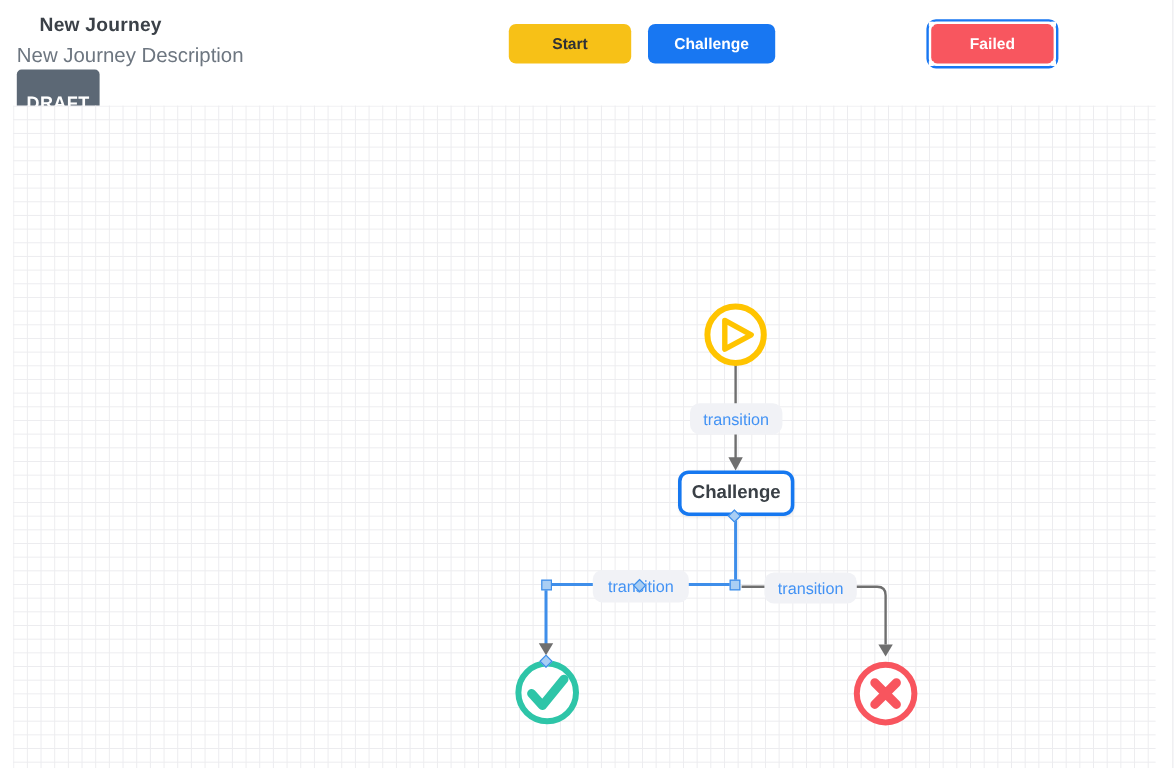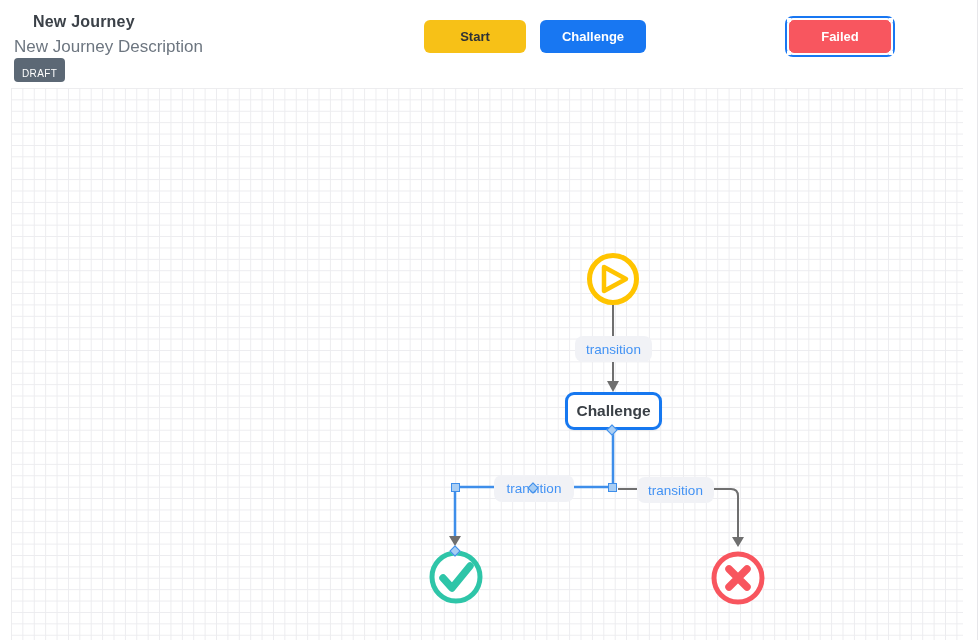--- a/index.html
+++ b/index.html
@@ -6,30 +6,30 @@
   html, body { width: 978px; height: 640px; background: #ffffff; overflow: hidden;
     font-family: "Liberation Sans", "DejaVu Sans", sans-serif; }
   #app { position: relative; width: 978px; height: 640px; background: #fff; }
   #app::after { content:""; position:absolute; right:0; top:0; bottom:0; width:1px; background:#e7e7ea; }
 
   
   .header { position: absolute; left: 0; top: 0; width: 100%; height: 88px; background: #fff; }
   .j-title { position: absolute; left: 14px; top: 13px; font-size: 16px; font-weight: bold; color: #3b4148; letter-spacing: .2px; margin-left: 19px; }
   .j-desc  { position: absolute; left: 14px; top: 37px; font-size: 17px; color: #6d7680; }
   .j-badge { position: absolute; left: 14px; top: 58px; background: #5c6875; color: #fff;
-    font-size: 10px; font-weight: normal; letter-spacing: .4px; padding: 10px 8px 3px; border-radius: 4px; }
+    font-size: 15px; font-weight: bold; letter-spacing: .4px; padding: 20px 8px 3px; border-radius: 4px; }
 
   .btn { position: absolute; top: 20px; height: 33px; border: none; border-radius: 6px;
     font-family: inherit; font-size: 13px; font-weight: bold; cursor: pointer;
     display: flex; align-items: center; justify-content: center; }
   .btn-start         { left: 424px; width: 102px; background: #f7c117; color: #2e3136; }
   .btn-challenge     { left: 540px; width: 106px; background: #1877f2; color: #fff; }
   .btn-authenticated { left: 658px; width: 107px; background: #30c3a4; color: #fff; }
   .btn-failed-wrap { position: absolute; left: 772px; top: 16px; width: 110px; height: 41px;
-    border: 2px solid #1877f2; border-radius: 8px; background: #fff; padding: 2px; cursor: pointer; margin-left: 13px; }
+    border: 2px solid #1877f2; border-radius: 8px; background: #fff; padding: 2px; cursor: pointer; }
   .btn-failed-wrap .corner { position:absolute; width:4px; height:4px; background:#fff; z-index:2; }
   .corner.tl{left:0;top:0;} .corner.tr{right:0;top:0;} .corner.bl{left:0;bottom:0;} .corner.br{right:0;bottom:0;}
   .btn-failed-inner { width: 100%; height: 100%; background: #f8565f; color: #fff; border: none;
     border-radius: 5px; font-family: inherit; font-size: 13px; font-weight: bold; cursor: pointer; }
 
   
   .canvas { position: absolute; left: 11px; top: 88px; width: 952px; height: 552px; background: #fff;
     background-image: linear-gradient(#ececef 1px, transparent 1px),
                       linear-gradient(90deg, #ececef 1px, transparent 1px);
     background-size: 11.4px 11.4px; }

